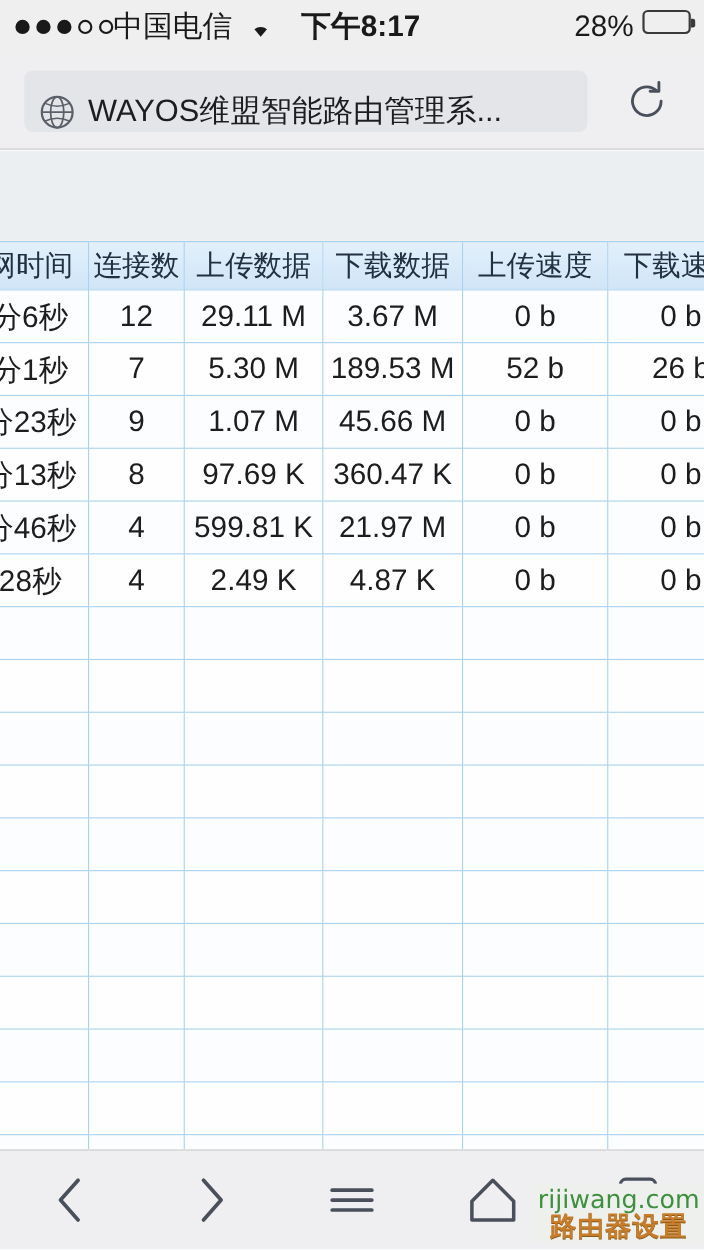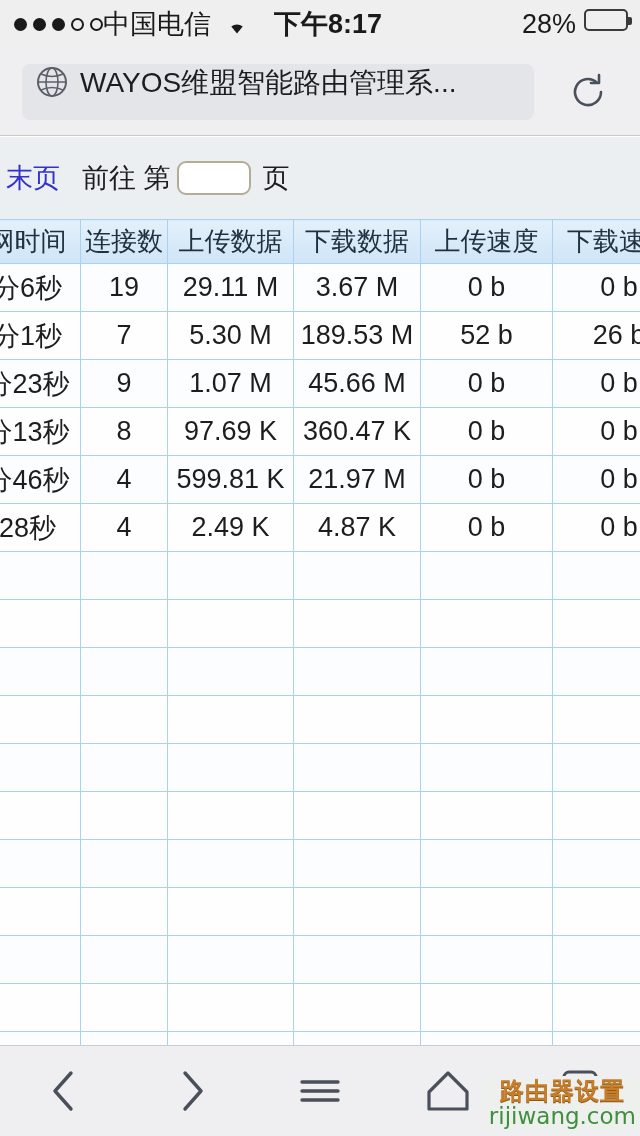--- a/index.html
+++ b/index.html
@@ -45,21 +45,21 @@
 
   
   #browser-bar{
     height:88px; width:640px; background:#efeff1;
     display:flex; align-items:center; position:relative;
     border-bottom:1px solid #c9c9cc;
   }
   #url-field{
     margin-left:22px; height:56px; width:512px;
     background:#e4e5e9; border-radius:8px;
-    display:flex; align-items:flex-start; padding:0 12px;
+    display:flex; align-items:flex-end; padding:0 12px;
     overflow:hidden;
   }
   #globe-icon{ flex:0 0 auto; margin-right:10px; display:flex; }
   #page-title-text{
     font-size:28px; color:#1d1d1f; white-space:nowrap;
     overflow:hidden; text-overflow:clip;
   }
   #reload-button{
     position:absolute; right:28px; width:48px; height:48px;
     display:flex; align-items:center; justify-content:center;
@@ -197,43 +197,37 @@
   <div id="reload-button">
     <svg width="44" height="44" viewBox="0 0 44 44">
       <path d="M35 22 A13 13 0 1 1 30.5 12.2" fill="none" stroke="#4a4f5c" stroke-width="2.6" stroke-linecap="round"></path>
       <path d="M33 5 L33 13 L25 13" fill="none" stroke="#4a4f5c" stroke-width="2.6" stroke-linecap="round" stroke-linejoin="round"></path>
     </svg>
   </div>
 </div>
 
 <div id="page-content">
 
-  <div id="pagination-bar">
-    <a id="last-page-link">末页</a>
-    <span id="goto-label">前往 第</span>
-    <input id="page-number-input" type="text" value="" style="">
-    <span id="page-unit">页</span>
-  </div>
 
   <div id="data-table-wrap">
     <table id="data-table">
       <thead>
         <tr id="header-row">
             <th class="col-0">网时间</th>
             <th class="col-1">连接数</th>
             <th class="col-2">上传数据</th>
             <th class="col-3">下载数据</th>
             <th class="col-4">上传速度</th>
             <th class="col-5">下载速度</th>
           </tr>
       </thead>
       <tbody id="table-body">
           <tr>
             <td class="col-0">分6秒</td>
-            <td class="col-1">19</td>
+            <td class="col-1">12</td>
             <td class="col-2">29.11 M</td>
             <td class="col-3">3.67 M</td>
             <td class="col-4">0 b</td>
             <td class="col-5">0 b</td>
           </tr>
           <tr class="alt">
             <td class="col-0">分1秒</td>
             <td class="col-1">7</td>
             <td class="col-2">5.30 M</td>
             <td class="col-3">189.53 M</td>
@@ -392,15 +386,15 @@
   <div class="tb-btn" id="tabs-button">
     <svg width="52" height="48" viewBox="0 0 52 48">
       <rect x="14" y="5" width="32" height="30" rx="5" fill="none" stroke="#4a4f5c" stroke-width="3"></rect>
       <rect x="6" y="12" width="32" height="30" rx="5" fill="#efeff1" stroke="#4a4f5c" stroke-width="3"></rect>
     </svg>
     <span id="tab-count">1</span>
   </div>
 </div>
 
 <div id="watermark">
+  <span id="watermark-domain">rijiwang.com</span>
   <span id="watermark-title">路由器设置</span>
-  <span id="watermark-domain">rijiwang.com</span>
 </div>
 
 </body></html>

